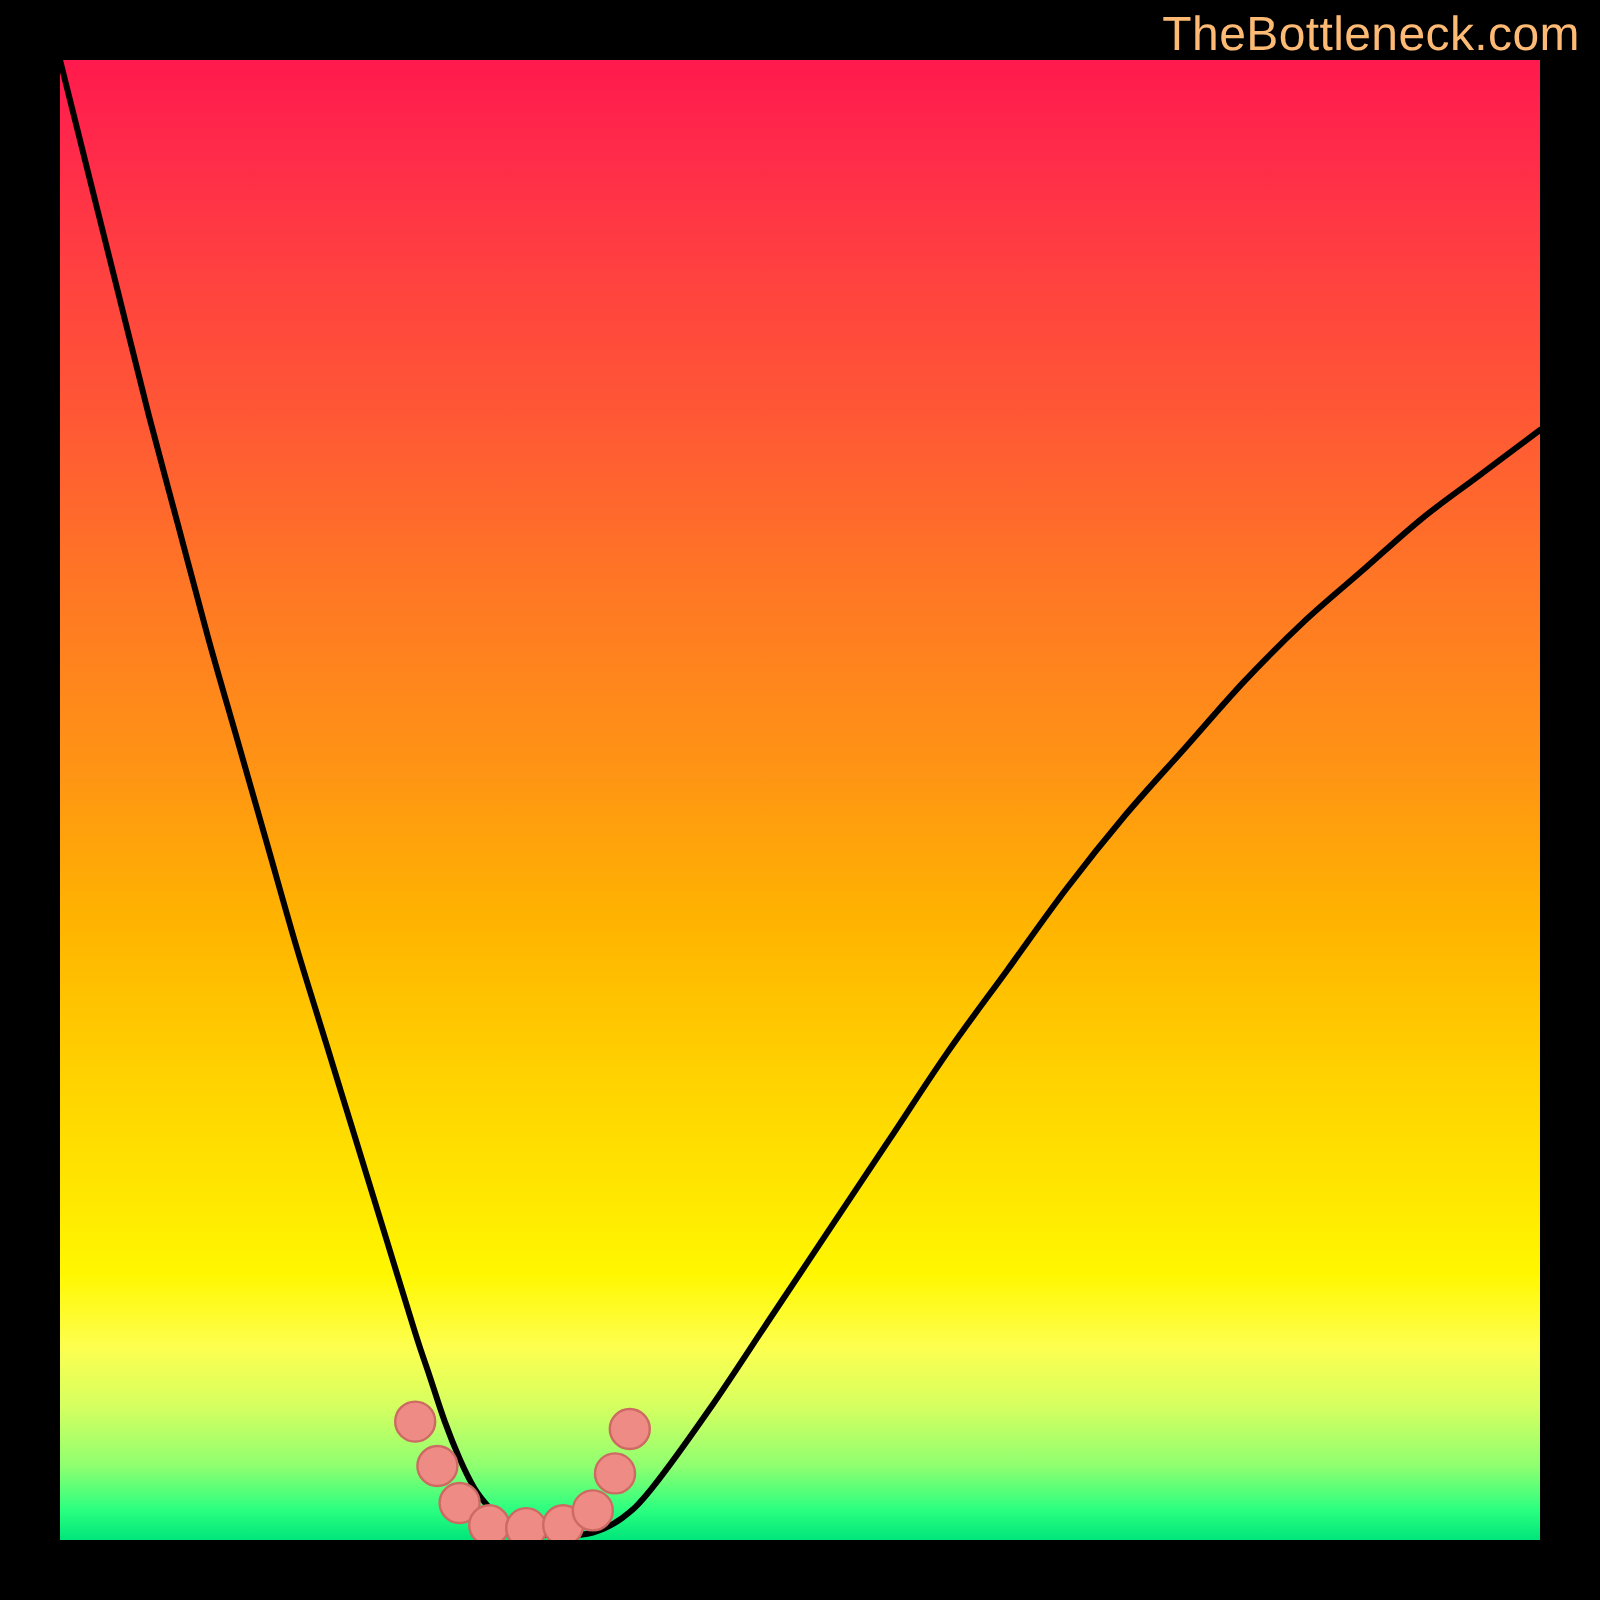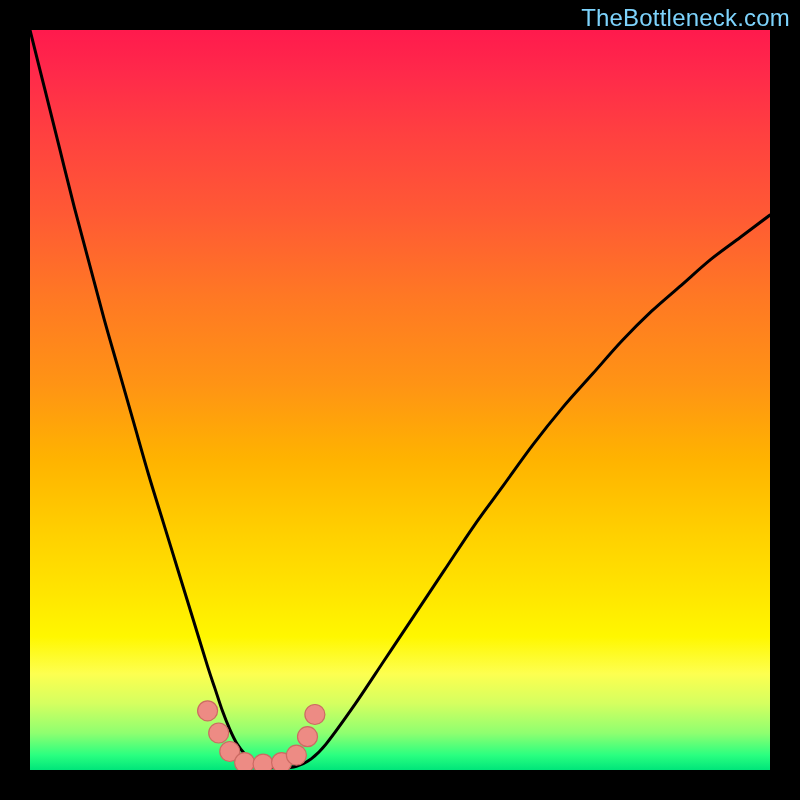--- a/index.html
+++ b/index.html
@@ -47,21 +47,21 @@
     position: absolute;
     left: 0;
     top: 0;
     width: 740px;
     height: 740px;
   }
   .watermark {
     position: absolute;
     top: 4px;
     right: 10px;
-    color: #7dd3fc;
+    color: #fdba74;
     font-size: 24px;
     font-weight: 400;
     letter-spacing: 0.2px;
     font-family: Arial, Helvetica, sans-serif;
   }
 </style>
 </head>
 <body>
 
 <div class="frame">

